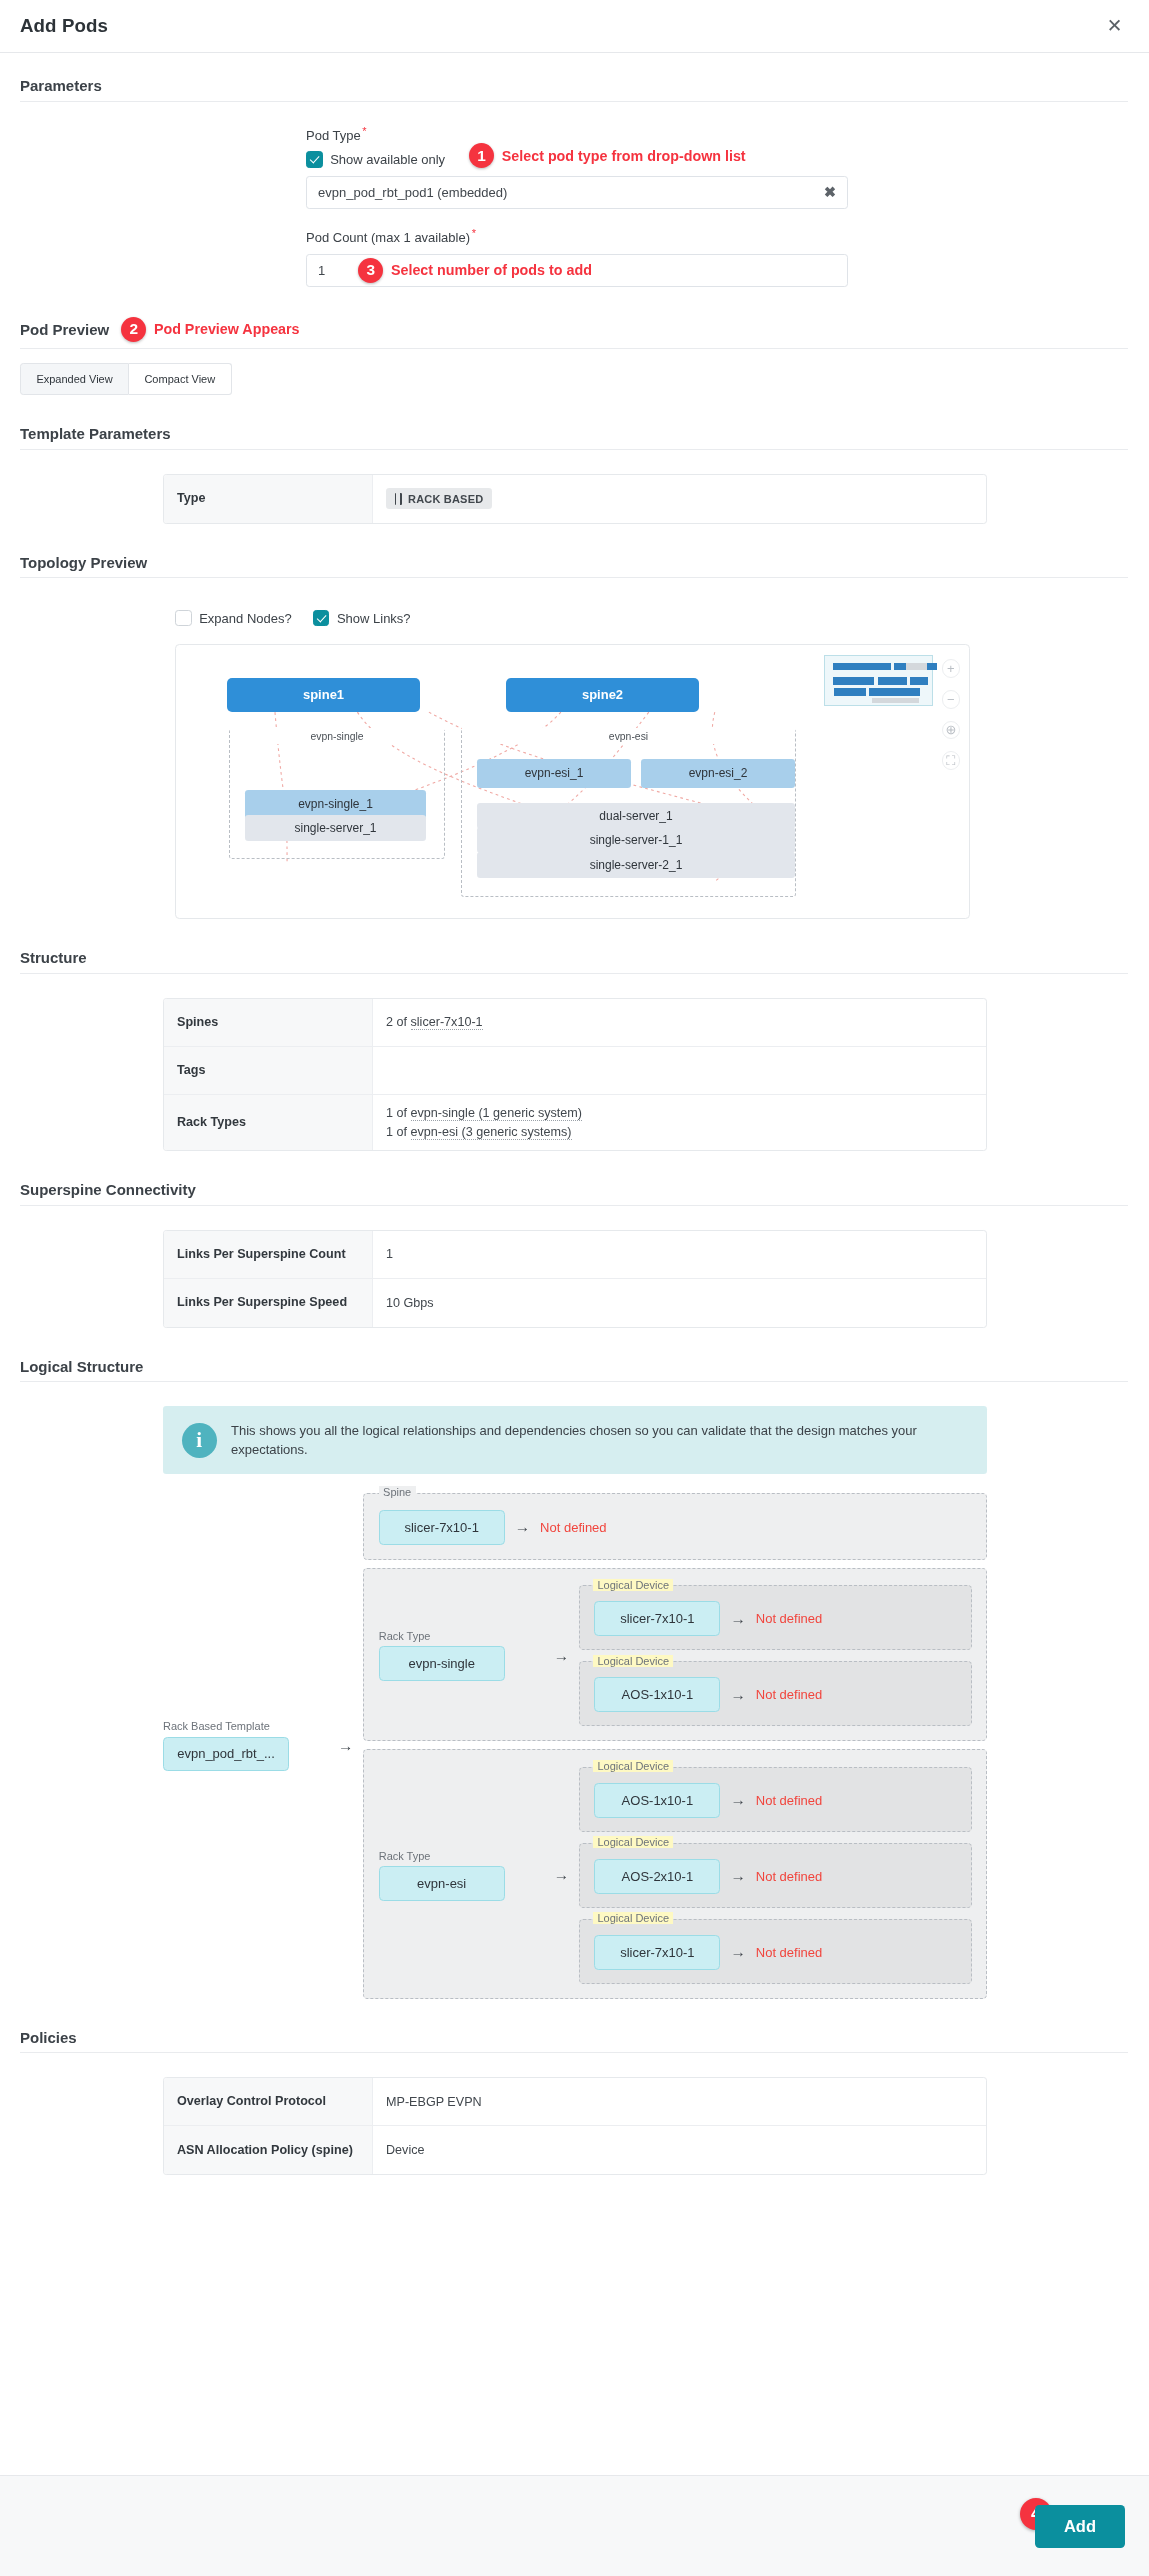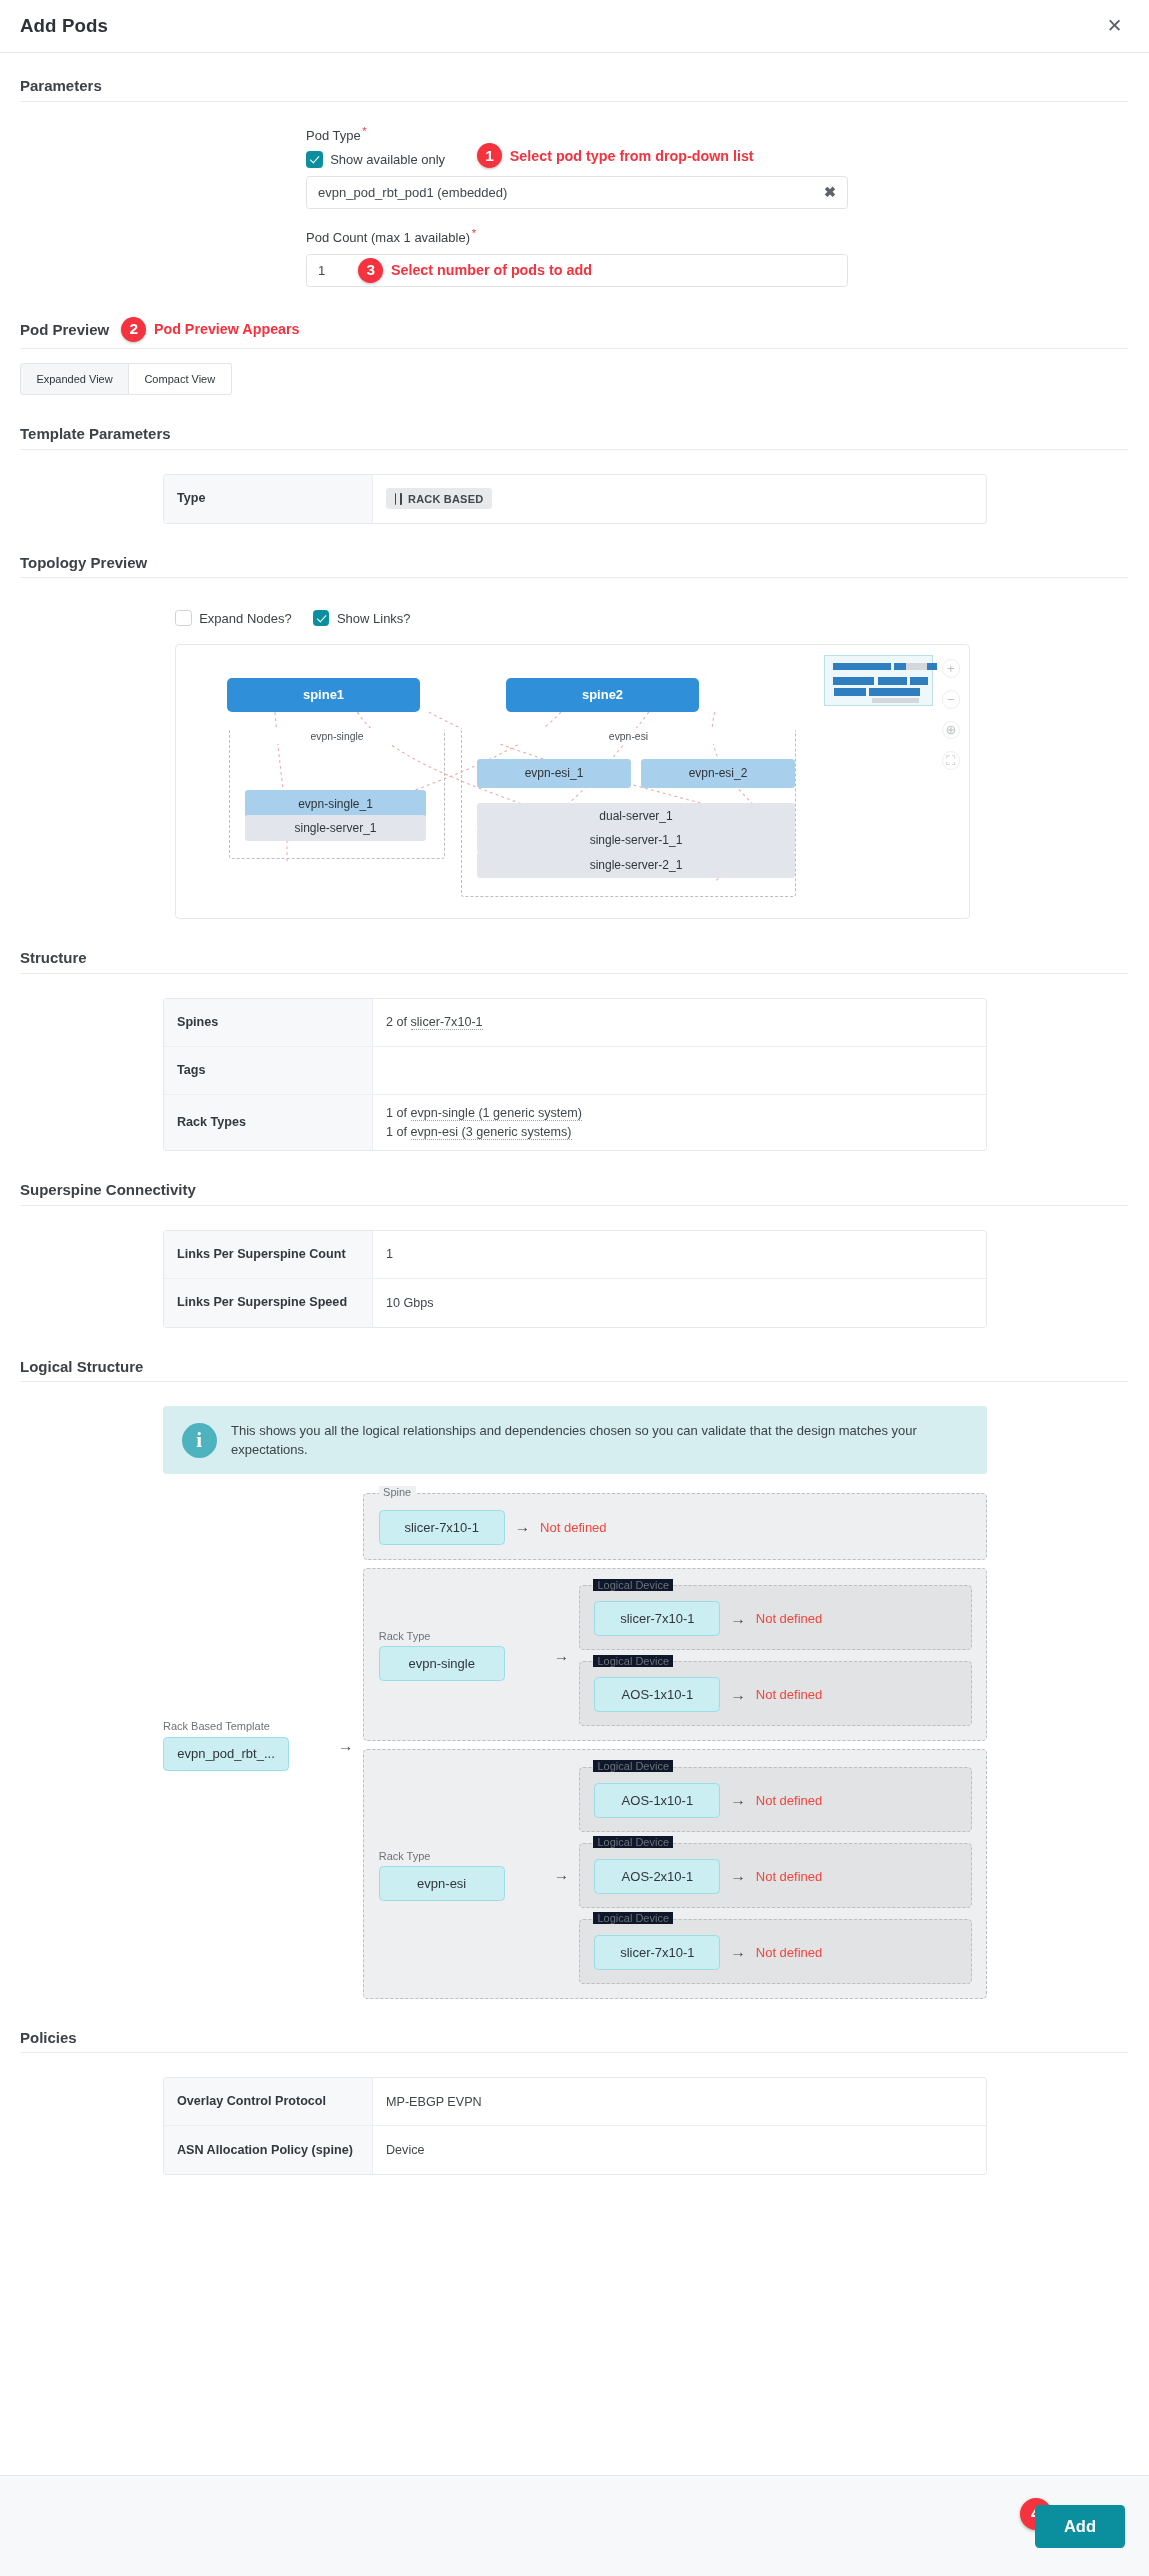--- a/index.html
+++ b/index.html
@@ -168,21 +168,21 @@
   .branch > .cap-abs {
     position:absolute; top:-7.1px; left:14.3px; background:#eeeff0; padding: 0 4.4px; font-size:11px; color:#6d737a;
   }
   .branch-inner { display:flex; align-items:center; }
   .branch-col { flex:1 1 auto; display:flex; flex-direction:column; gap:11px; }
   .ld-box {
     border:1.1px dashed #b9bec4; border-radius:4.4px; background:#e2e3e4; position:relative;
     padding: 15.4px 14.3px 13px 14.3px; display:flex; align-items:center;
   }
   .ld-box > .cap-abs {
-    position:absolute; top:-7.1px; left:13px; background:#0f172a; padding:0 4.4px; font-size:11px; color:#6d737a;
+    position:absolute; top:-7.1px; left:13px; background:#fef9c3; padding:0 4.4px; font-size:11px; color:#6d737a;
   }
   .notdef { color:#f1453d; font-size:13px; }
   .rt-col { width:165px; flex:none; }
   .rt-col .cap { font-size:11px; color:#6d737a; margin-bottom:4.4px; display:block; }
 
   
   .modal-footer {
     height: 101px; border-top:1.1px solid #e6e8eb; background:#f7f8f9;
     display:flex; align-items:center; justify-content:flex-end; padding: 0 25px; position:relative;
   }
@@ -214,21 +214,21 @@
     </div>
     <div class="rule"></div>
 
     <div class="form-block">
       <div class="field-row">
         <div class="field-label-col"></div>
         <div class="field-ctrl-col">
           <div class="field-label">
             <span>Pod Type</span><span class="req-star">*</span>
           </div>
-          <div style="display:flex; align-items:center; gap:32px;">
+          <div style="display:flex; align-items:center; gap:24px;">
             <div class="checkbox-line">
               <span class="cb checked"></span>
               <span class="cb-label">Show available only</span>
             </div>
             <div class="anno">
               <span class="anno-badge">1</span>
               <span class="anno-text">Select pod type from drop-down list</span>
             </div>
           </div>
           <div class="select-box">

